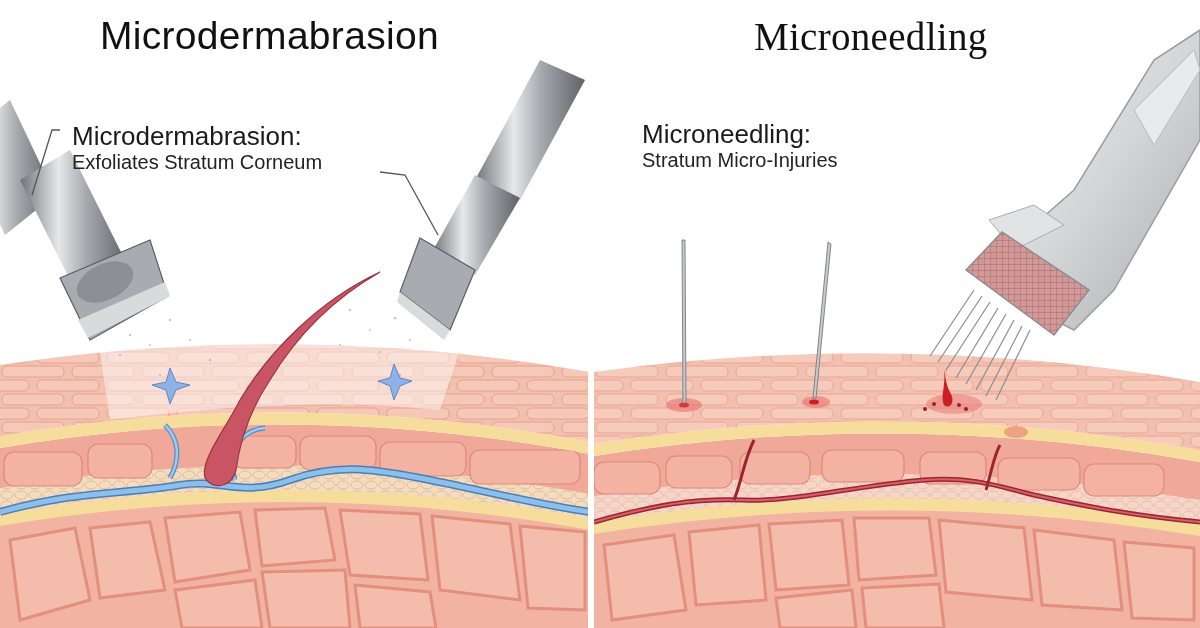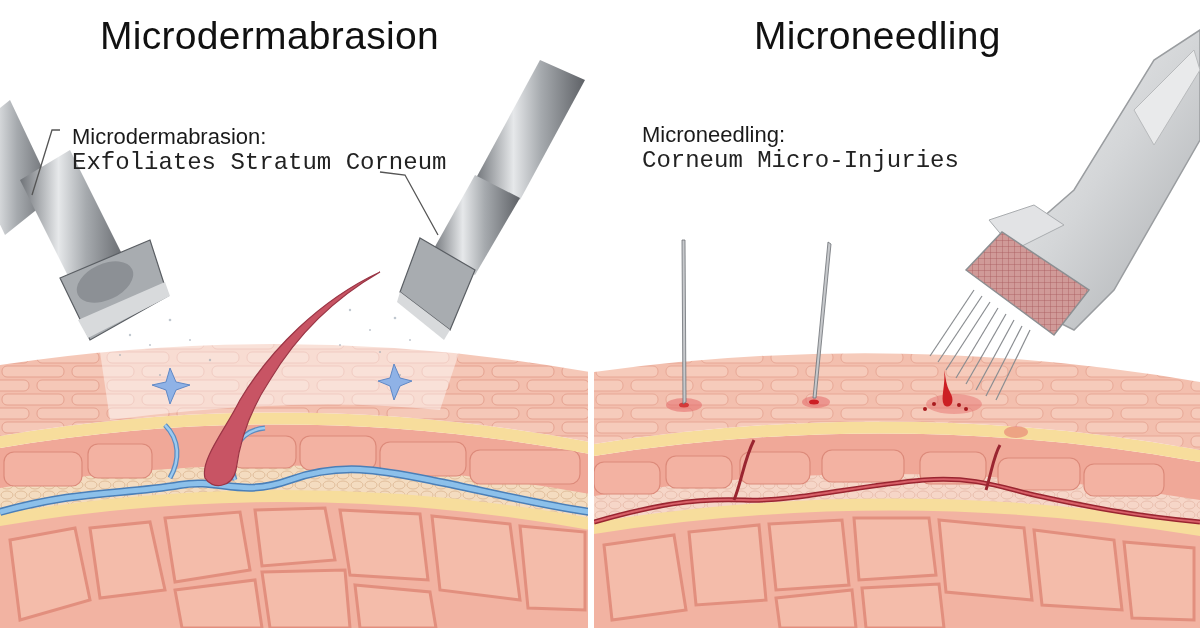--- a/index.html
+++ b/index.html
@@ -3,24 +3,24 @@
 <meta charset="utf-8">
 <style>
   html,body{margin:0;padding:0;background:#ffffff;}
   body{width:1200px;height:628px;position:relative;overflow:hidden;font-family:"Liberation Sans","DejaVu Sans",sans-serif;}
   .panel{position:absolute;top:0;height:628px;width:590px;overflow:hidden;background:#fff;padding-left:12px;}
   .panel.left{left:0;}
   .panel.right{left:594px;width:606px;}
   .divider{position:absolute;left:588px;top:360px;width:6px;height:268px;background:#ffffff;z-index:5;}
   .title{position:absolute;top:14px;font-size:39px;color:#111;letter-spacing:0.3px;white-space:nowrap;z-index:4;}
   .left .title{left:100px;}
-  .right .title{left:160px;}
+  .right .title{left:160px;font-family:Liberation Serif, serif;}
   .callout{position:absolute;z-index:4;color:#1a1a1a;white-space:nowrap;}
-  .callout .head{font-size:22px;line-height:25px;}
-  .callout .sub{font-size:24px;line-height:27px;color:#222;font-family:Liberation Mono, monospace;}
+  .callout .head{font-size:26px;line-height:25px;}
+  .callout .sub{font-size:20px;line-height:27px;color:#222;}
   .left .callout{left:72px;top:124px;}
   .right .callout{left:48px;top:122px;}
   svg.art{position:absolute;left:0;top:0;}
 </style>
 </head>
 <body>
 
 <div class="panel left">
   <svg class="art" width="590" height="628" viewBox="0 0 590 628">
     <defs>
@@ -229,15 +229,15 @@
         <line x1="420" y1="320" x2="382" y2="390"></line>
         <line x1="428" y1="326" x2="392" y2="396"></line>
         <line x1="436" y1="330" x2="402" y2="400"></line>
       </g>
     </g>
   </svg>
 
   <div class="title">Microneedling</div>
   <div class="callout">
     <div class="head">Microneedling:</div>
-    <div class="sub">Corneum Micro-Injuries</div>
+    <div class="sub">Stratum Micro-Injuries</div>
   </div>
 </div>
 
 </body></html>

